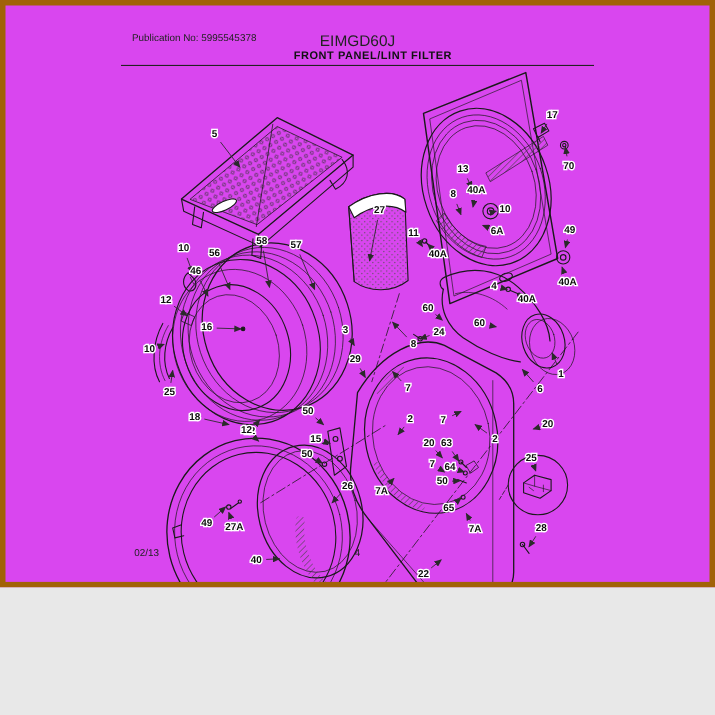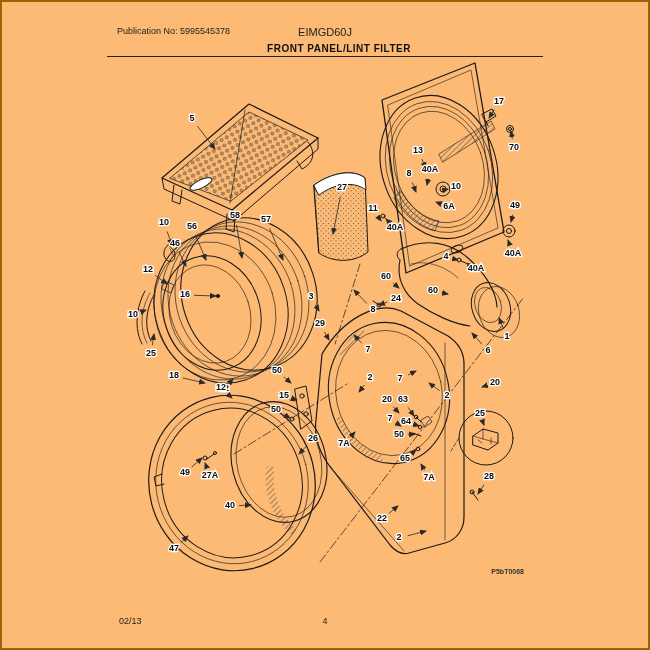--- a/index.html
+++ b/index.html
@@ -1,22 +1,22 @@
 <!DOCTYPE html>
 <html><head>
 <meta charset="utf-8">
 <style>
   html,body{margin:0;padding:0;background:#e8e8e8;}
   .page{
-    width:650px;height:650px;position:relative;margin:0 auto;
-    background:#fdba74;border:2px solid #a16207;box-sizing:border-box;
+    width:650px;height:534px;position:relative;margin:0 auto;
+    background:#d946ef;border:5px solid #a16207;box-sizing:border-box;
     font-family:"Liberation Sans",sans-serif;color:#111;overflow:hidden;
   }
   .hdr-pub{position:absolute;left:115px;top:24px;font-size:9px;color:#222;}
-  .hdr-model{position:absolute;left:0;right:0;top:24px;text-align:center;font-size:11px;color:#222;}
+  .hdr-model{position:absolute;left:0;right:0;top:24px;text-align:center;font-size:14px;color:#222;}
   .hdr-title{position:absolute;left:0;right:0;top:41px;text-align:center;font-size:10px;font-weight:bold;letter-spacing:.5px;color:#111;padding-left:28px;}
   .hdr-rule{position:absolute;left:105px;right:105px;top:54px;height:0;border-top:1.5px solid #222;}
   .ftr-date{position:absolute;left:117px;bottom:22px;font-size:9px;color:#222;}
   .ftr-page{position:absolute;left:0;right:0;bottom:22px;text-align:center;font-size:9px;color:#222;}
   svg.art{position:absolute;left:0;top:0;}
   .callout{font:bold 9px "Liberation Sans",sans-serif;text-anchor:middle;dominant-baseline:middle;
     fill:#0d0d0d;paint-order:stroke;stroke:#ffffff;stroke-width:2.5px;}
   .leader{stroke:#2a2a2a;stroke-width:.8;}
   .stamp{font:bold 7px "Liberation Sans",sans-serif;fill:#333;text-anchor:end;}
 </style>

